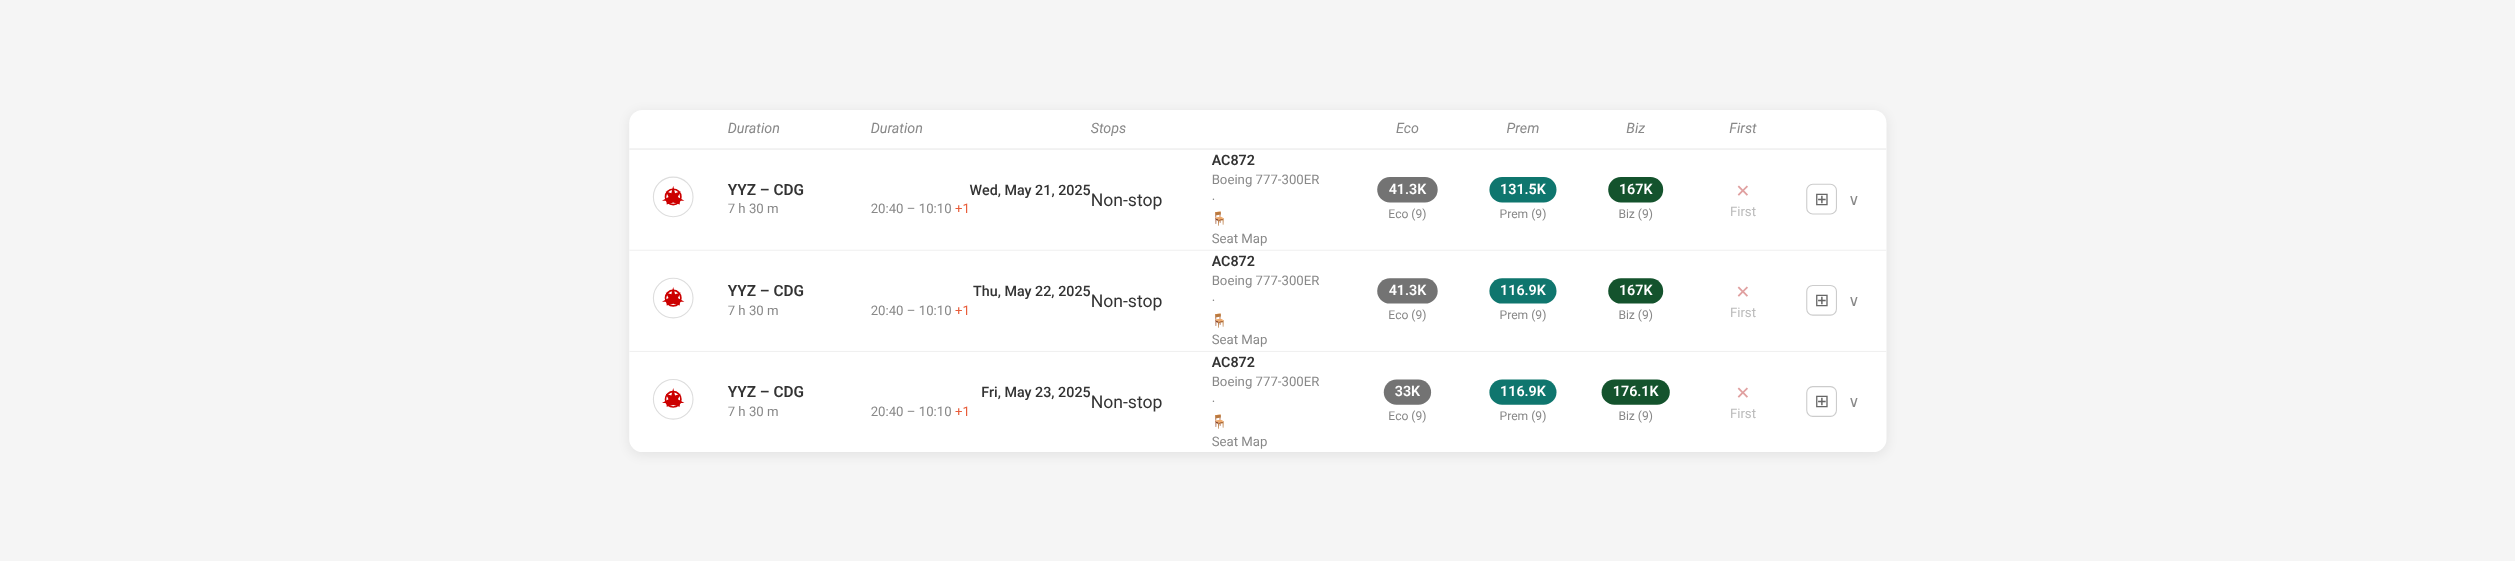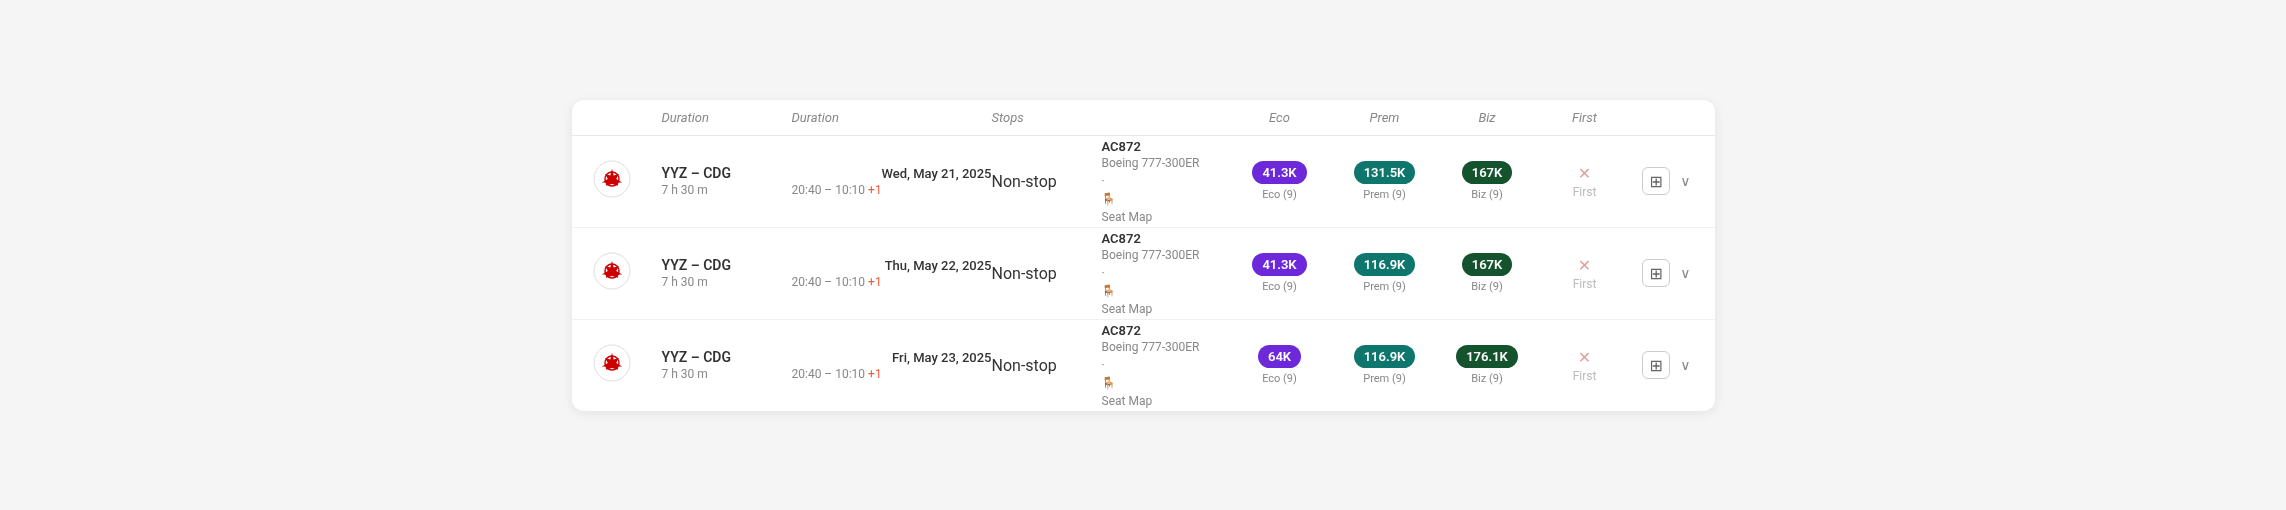--- a/index.html
+++ b/index.html
@@ -96,21 +96,21 @@
       gap: 2px;
     }
     .badge {
       border-radius: 20px;
       padding: 4px 10px;
       font-size: 13px;
       font-weight: 600;
       color: #fff;
       display: inline-block;
     }
-    .badge.eco { background: #6d28d9; }
+    .badge.eco { background: #737373; }
     .badge.prem { background: #0f766e; }
     .badge.biz { background: #14532d; }
     .badge-label {
       font-size: 11px;
       color: #888;
       margin-top: 2px;
     }
     .first-col {
       display: flex;
       flex-direction: column;
@@ -312,21 +312,21 @@
     <div class="flight-detail">
       <div class="flight-num">AC872</div>
       <div class="aircraft">
         <span>Boeing 777-300ER</span>
         <span>·</span>
         <span>🪑</span>
         <a class="seat-map-link" href="#">Seat Map</a>
       </div>
     </div>
     <div class="price-badge">
-      <span class="badge eco">64K</span>
+      <span class="badge eco">33K</span>
       <span class="badge-label">Eco (9)</span>
     </div>
     <div class="price-badge">
       <span class="badge prem">116.9K</span>
       <span class="badge-label">Prem (9)</span>
     </div>
     <div class="price-badge">
       <span class="badge biz">176.1K</span>
       <span class="badge-label">Biz (9)</span>
     </div>

